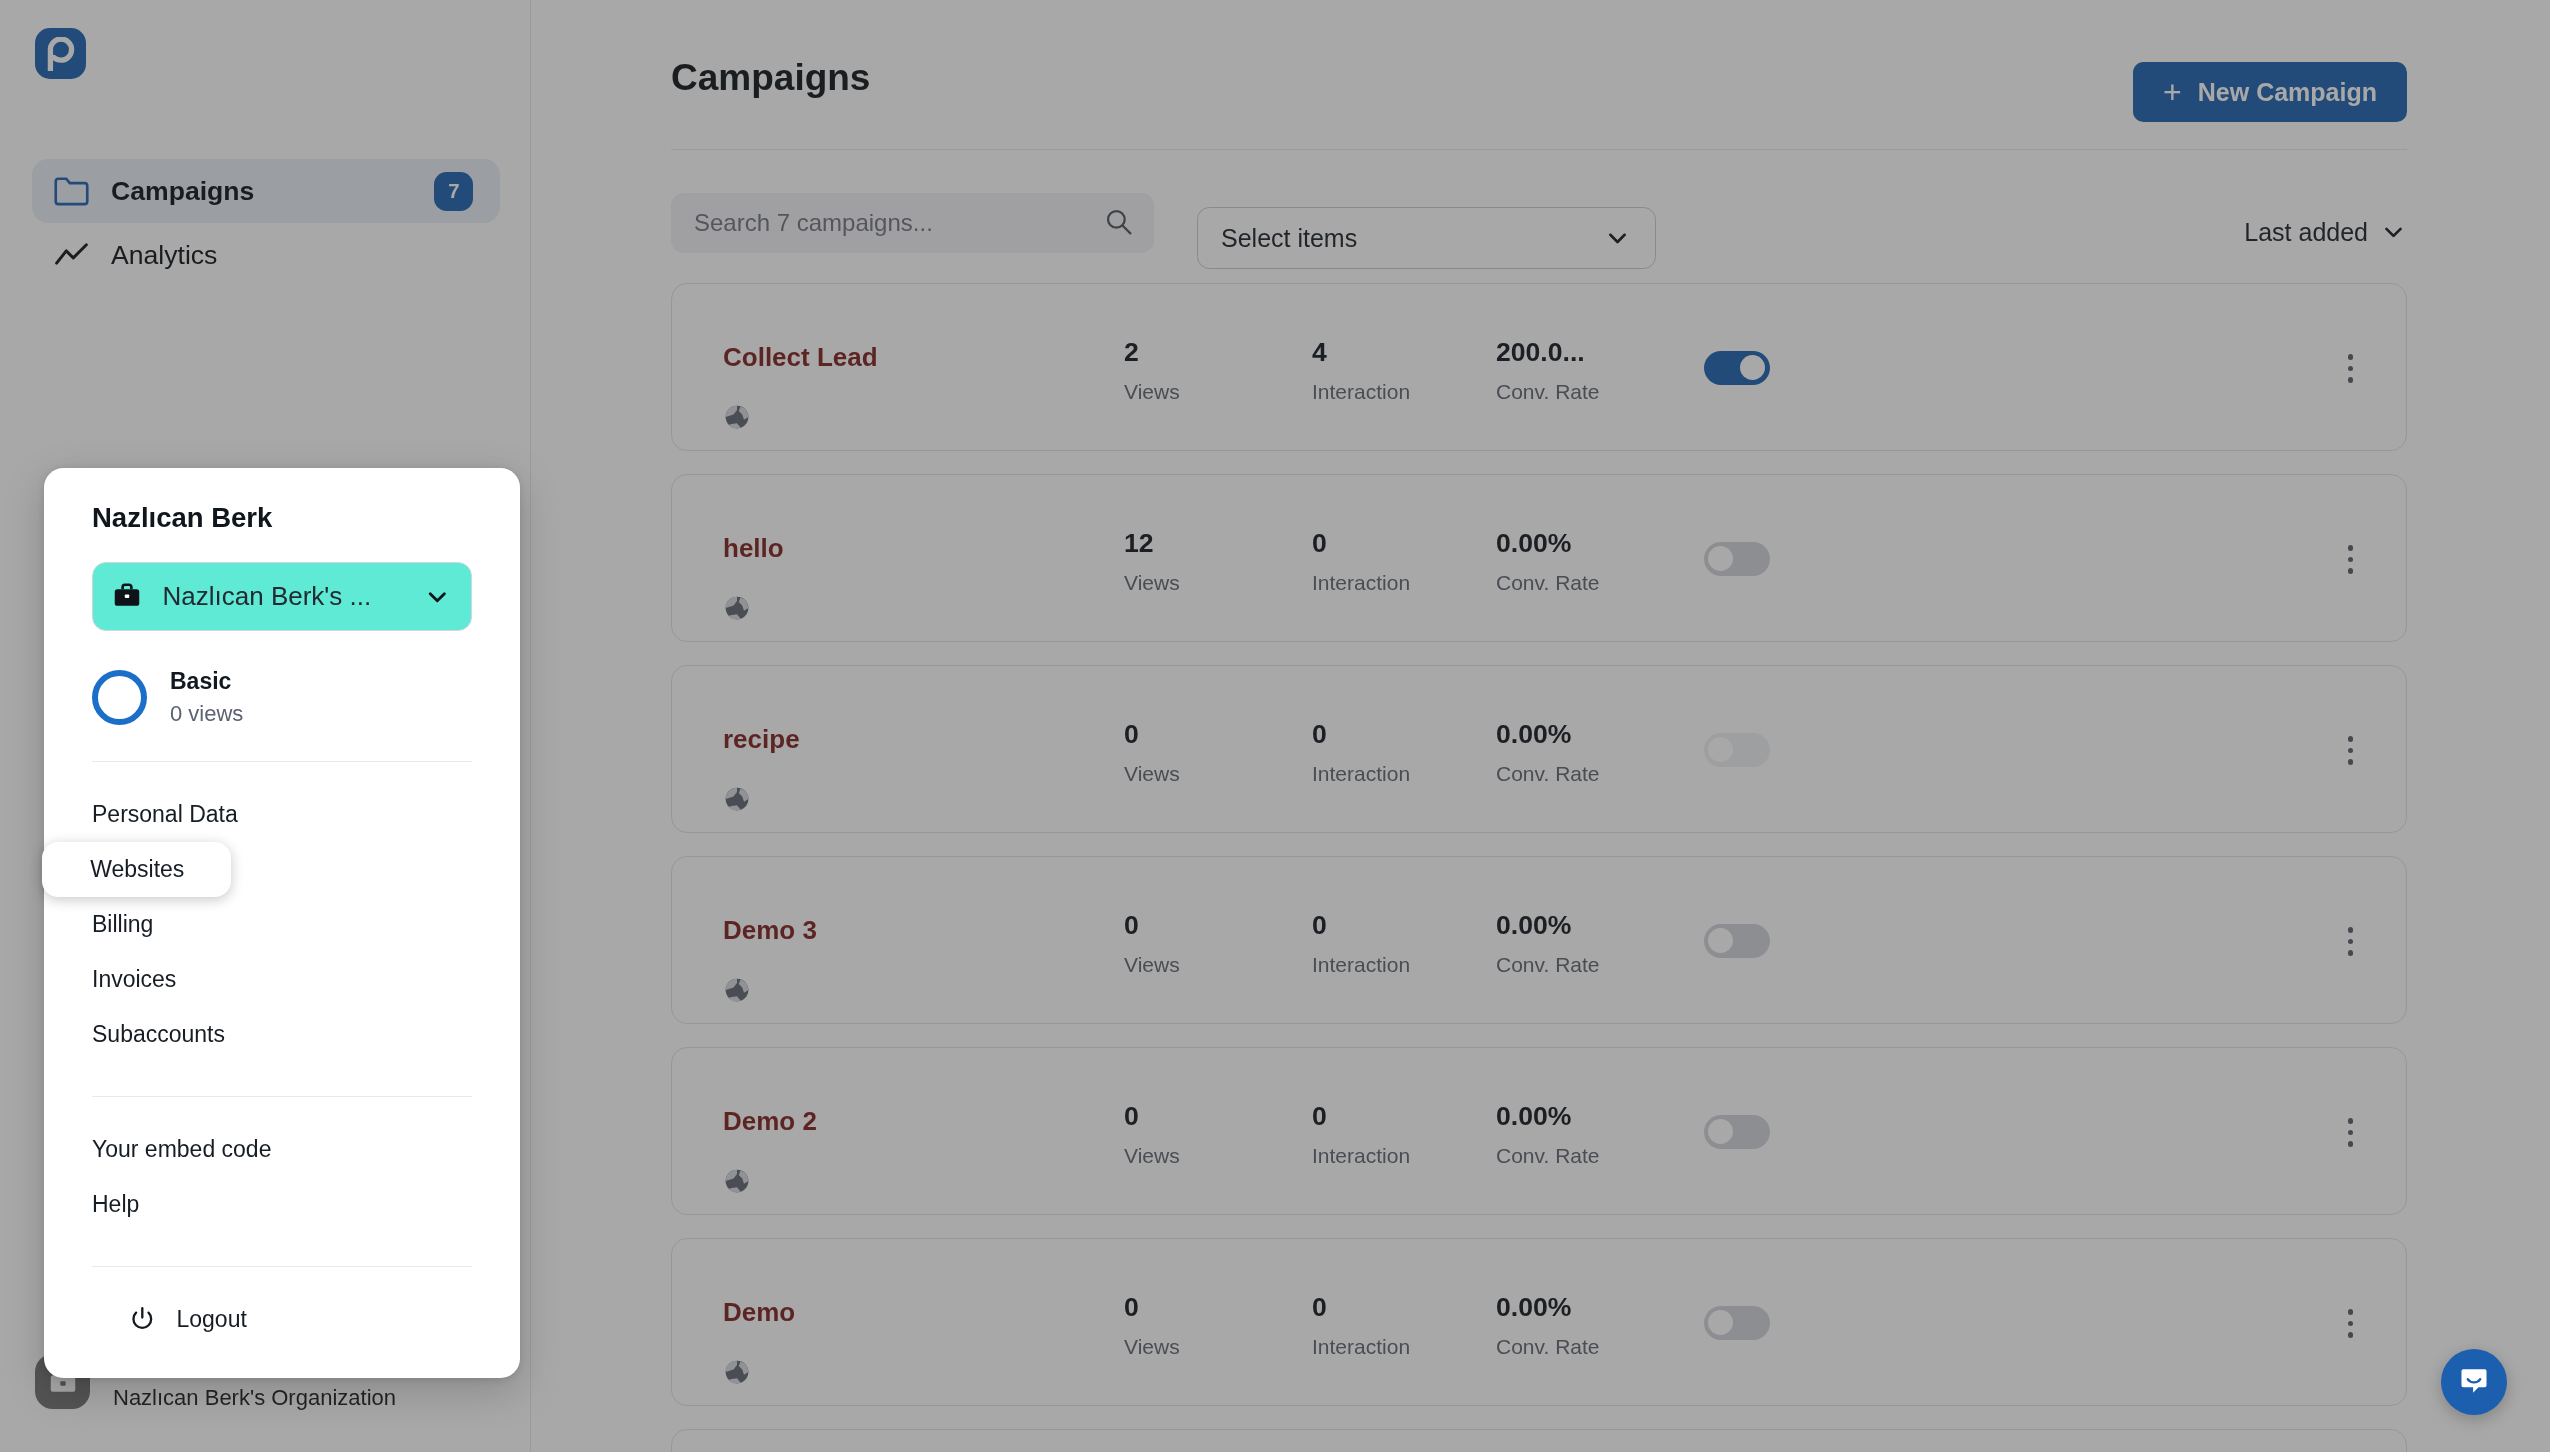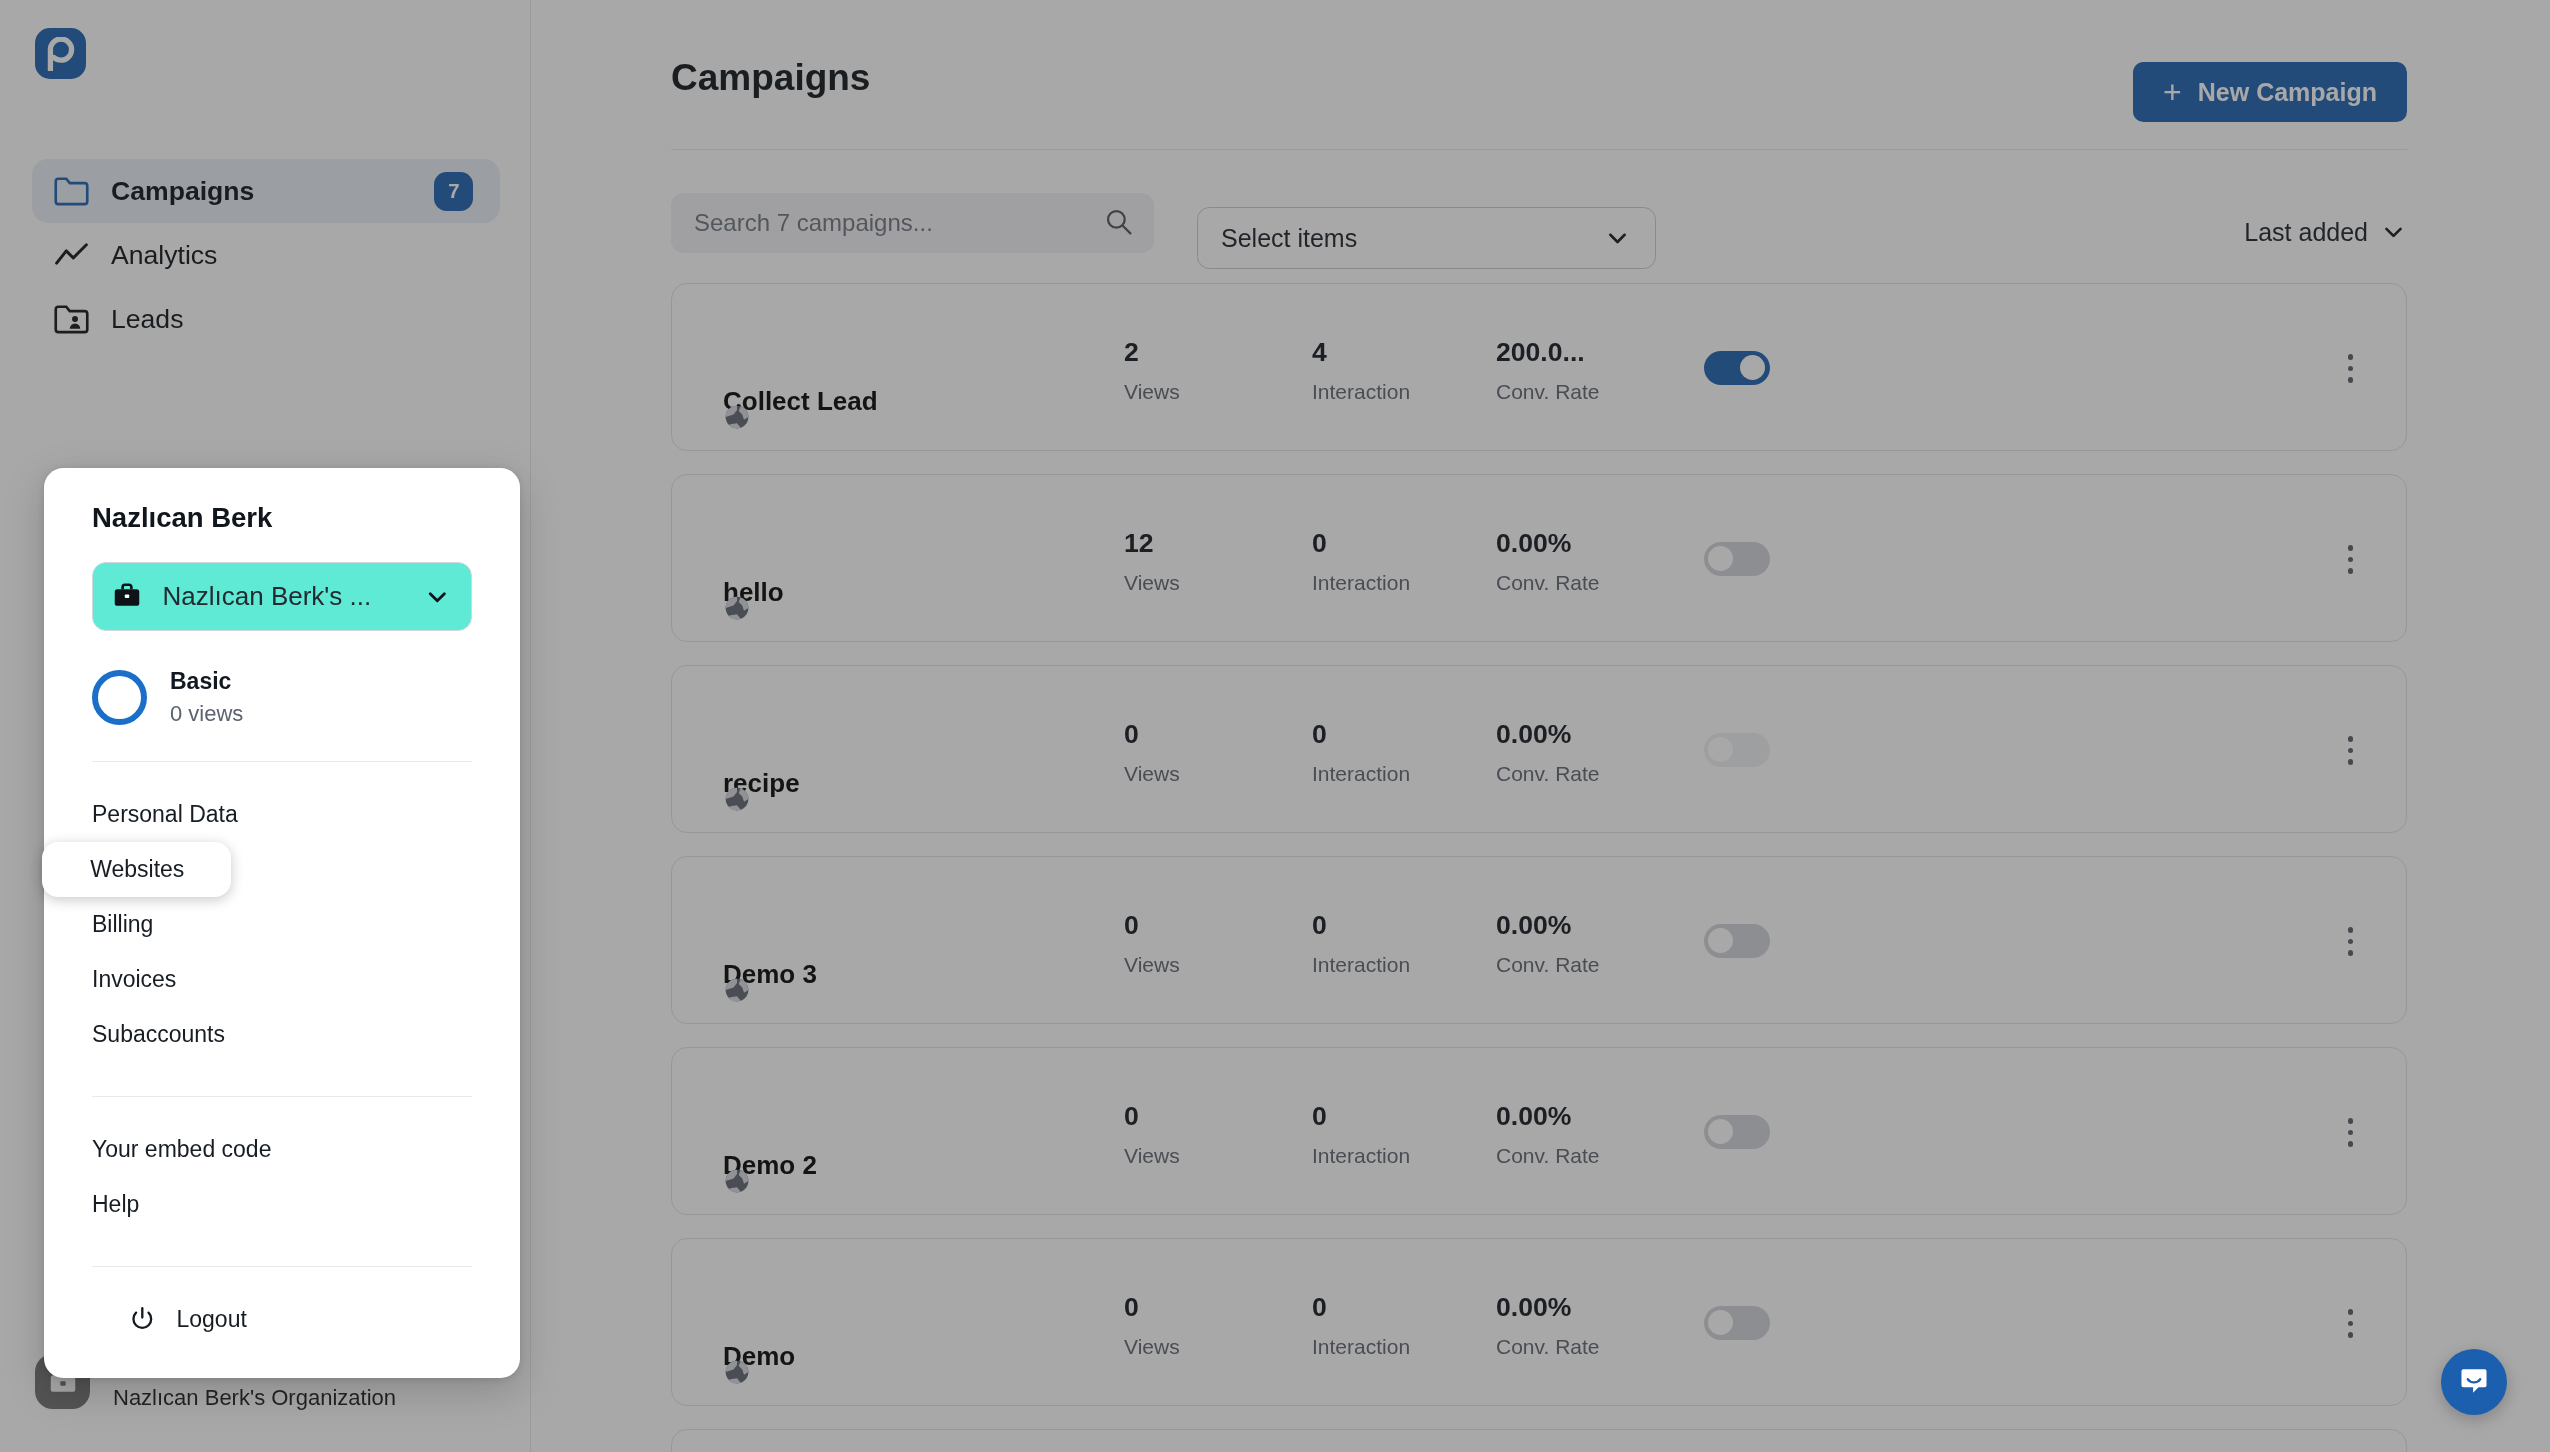--- a/index.html
+++ b/index.html
@@ -151,21 +151,21 @@
   #sort-control .chev { width:25px; height:25px; }
 
   
   #campaign-list { position:absolute; left:140px; right:143px; top:283px; }
   .campaign-row {
     position:relative; height:168px; margin-bottom:23px;
     border:0.9px solid #dfe2e7; border-radius:16px; background:#ffffff;
   }
   .cr-name {
     position:absolute; left:51px; top:58px;
-    font-size:26px; font-weight:700; color:#000000; white-space:nowrap;margin-top:44px;
+    font-size:26px; font-weight:700; color:#7f1d1d; white-space:nowrap;
   }
   .cr-globe { position:absolute; left:51px; top:119px; width:30px; height:30px; }
   .stat { position:absolute; top:53px; display:flex; flex-direction:column; gap:12.4px; }
   .stat .val { font-size:26.6px; font-weight:700; color:#0f141a; }
   .stat .lbl { font-size:21px; color:#5d646e; white-space:nowrap; }
   .stat.views       { left:452px; }
   .stat.interaction { left:640px; }
   .stat.conv        { left:824px; }
 
   .cr-toggle {
@@ -221,30 +221,20 @@
 
       <div class="nav-item">
         <span class="nav-icon">
           <svg width="35" height="26.6" viewBox="0 0 40 30">
               <polyline points="3,24 14,10 22,18 37,3" fill="none" stroke="#111" stroke-width="3.4" stroke-linecap="round" stroke-linejoin="round"></polyline>
             </svg>
         </span>
         <span class="nav-label">Analytics</span>
       </div>
 
-      <div class="nav-item">
-        <span class="nav-icon">
-          <svg width="35" height="30" viewBox="0 0 40 34">
-            <path d="M2 6a3 3 0 0 1 3-3h9l4 5h17a3 3 0 0 1 3 3v18a3 3 0 0 1-3 3H5a3 3 0 0 1-3-3Z" fill="none" stroke="#111" stroke-width="3"></path>
-            <circle cx="24" cy="17" r="3.4" fill="#111"></circle>
-            <path d="M18 28a6 6 0 0 1 12 0Z" fill="#111"></path>
-          </svg>
-        </span>
-        <span class="nav-label">Leads</span>
-      </div>
     </nav>
 
     <div id="account-strip">
       <span id="account-avatar">
         <svg width="28" height="26.6" viewBox="0 0 32 30">
           <rect x="2" y="8" width="28" height="19" rx="3" fill="#ffffff"></rect>
           <path d="M11 8V5.5A2.5 2.5 0 0 1 13.5 3h5A2.5 2.5 0 0 1 21 5.5V8" fill="none" stroke="#ffffff" stroke-width="3"></path>
           <rect x="13" y="15" width="6" height="5" rx="1" fill="#6e6e6e"></rect>
         </svg>
       </span>

